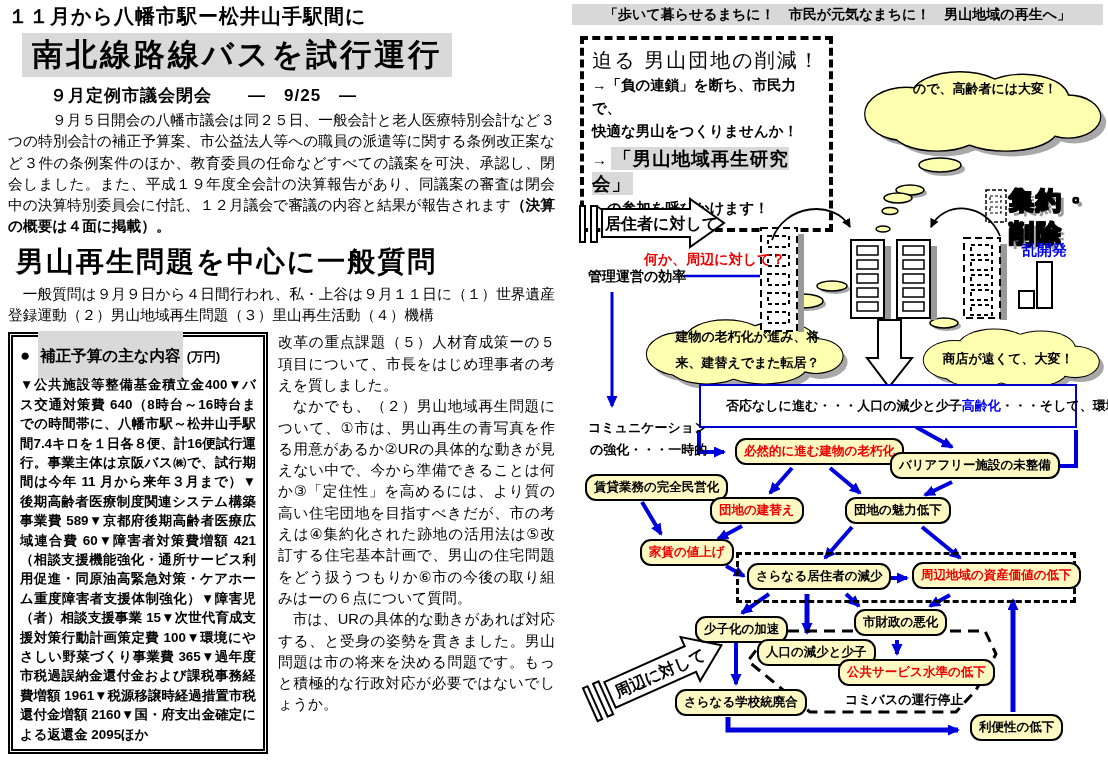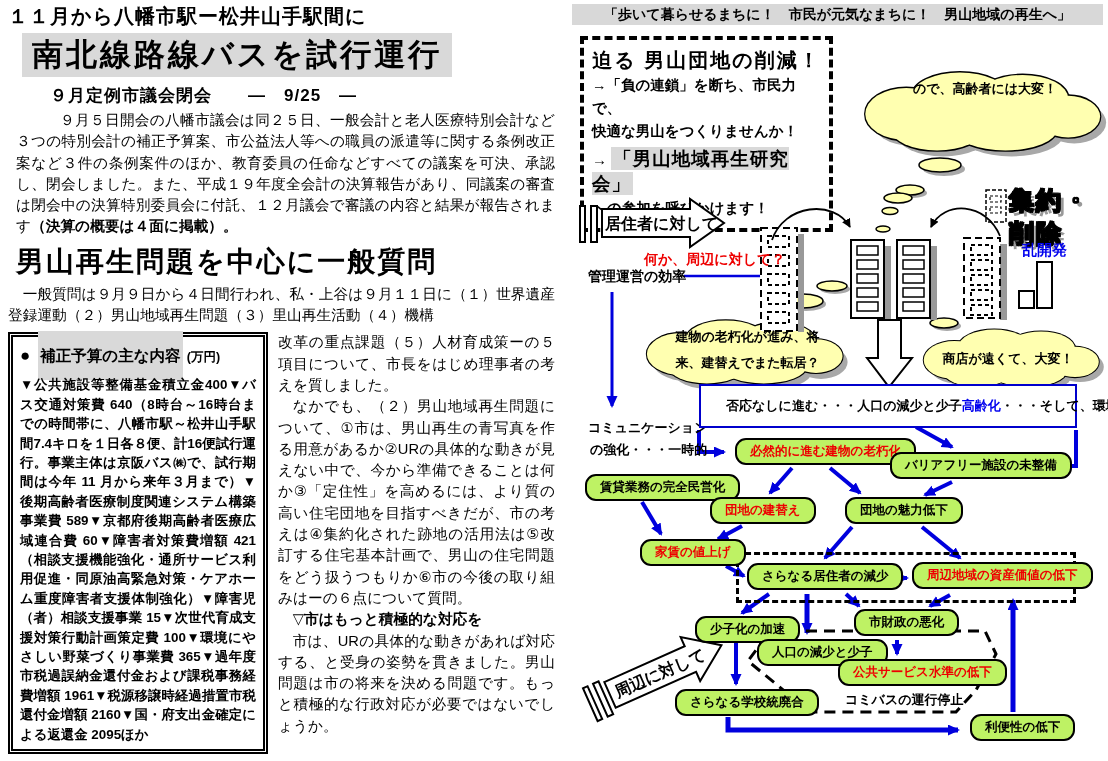--- a/index.html
+++ b/index.html
@@ -8,56 +8,56 @@
   b,strong { font-weight:bold; }
 
   
   .lp { position:absolute; left:8px; top:3px; width:547px; }
   .lp-kicker { font-size:20px; font-weight:bold; letter-spacing:1px; }
   .lp-title { display:inline-block; margin:3px 0 0 14px; padding:1px 10px;
     background:#d9d9d9; font-family:"DejaVu Serif","Liberation Serif",serif;
     font-size:31px; font-weight:bold; letter-spacing:3px; }
   .lp-subtitle { font-size:17px; font-weight:bold; margin:7px 0 3px 42px; letter-spacing:1px; }
   .lp p.body { font-size:14.7px; line-height:21.3px; text-align:justify; }
-  .indent3 { text-indent:3em;margin-left:8px; }
+  .indent3 { text-indent:3em; }
   .indent1 { text-indent:1em; }
   .lp-h2 { font-family:"DejaVu Serif","Liberation Serif",serif; font-size:28px;
     font-weight:bold; letter-spacing:2px; margin:5px 0 3px 8px; }
   .lp-row { display:flex; gap:10px; margin-top:6px; }
   .budget-box { flex:none; width:260px; border:5px double #000; padding:7px 7px 5px; }
   .budget-title { font-size:15.5px; font-weight:bold; margin:2px 0 8px; }
   .budget-title .bullet { font-size:17px; margin-right:8px; }
   .budget-title .hl { background:#d9d9d9; padding:16px 2px; }
   .budget-title .unit { font-size:12.5px; }
   .budget-body { font-size:13.4px; line-height:19.4px; text-align:justify; font-weight:bold; }
   .lp-col2 { flex:1; font-size:14.7px; }
   .lp-col2 p { line-height:21.3px; text-align:justify; }
   .lp-sub3 { font-weight:bold; text-indent:1em; }
 
   
   .rp { position:absolute; left:560px; top:0; width:548px; height:761px; }
   .rp-header { position:absolute; left:12px; top:4px; width:531px; height:21px;
     background:#d8d8d8; font-size:14px; font-weight:bold; text-align:center; line-height:21px; }
   .promo { position:absolute; left:20px; top:36px; width:253px; border:4px dashed #000;
     padding:7px 8px 8px; background:#fff; }
-  .promo-l1 { text-align:center; font-size:20px; font-weight:bold; letter-spacing:2px; }
+  .promo-l1 { text-align:center; font-size:20px; font-weight:normal; letter-spacing:2px; }
   .promo-l2,.promo-l3,.promo-l5 { font-size:14.5px; font-weight:bold; line-height:23px; }
   .promo-l4 { margin:3px 0 1px; font-weight:bold; }
   .promo-l4 .arr { font-size:15px; }
   .promo-l4 .hl { background:#d9d9d9; font-size:18.5px; letter-spacing:1px; padding:1px 2px; }
 
   .diagram-svg { position:absolute; left:0; top:0; width:548px; height:761px; }
 
   .lab { position:absolute; font-weight:bold; white-space:nowrap; }
   .cloud-text { position:absolute; font-weight:bold; font-size:13px; text-align:center; line-height:26px; }
   .outline-text { position:absolute; font-size:25px; font-weight:bold; letter-spacing:2px; color:#fff;
     -webkit-text-stroke:1.4px #000;
     text-shadow:-1px -1px 0 #000,1px -1px 0 #000,-1px 1px 0 #000,1px 1px 0 #000,4px 4px 0 #999; }
-  .node { position:absolute; border:2px solid #000; border-radius:11px; background:#bef264;
-    padding:3px 13px; font-size:12.5px; font-weight:bold; white-space:nowrap; }
+  .node { position:absolute; border:2px solid #000; border-radius:11px; background:#fef9c3;
+    padding:3px 7px; font-size:12.5px; font-weight:bold; white-space:nowrap; }
   .node.red { color:#ee0000; }
   .plain-node { position:absolute; font-size:13px; font-weight:bold; white-space:nowrap; }
   .bluebox { position:absolute; left:139px; top:384px; width:378px; height:44px;
     border:2px solid #0000cc; background:#fff; font-size:13px; font-weight:bold;
     line-height:40px; padding-left:25px; white-space:nowrap; }
   .bluebox .blue { color:#0000ee; }
   .dashed-rect { position:absolute; left:176px; top:552px; width:340px; height:51px;
     border:3px dashed #000; }
   .banner { position:absolute; }
   .banner svg { position:absolute; left:0; top:0; }
@@ -76,21 +76,20 @@
   <div class="lp-row">
     <div class="budget-box">
       <div class="budget-title">
         <span class="bullet">●</span><span class="hl">補正予算の主な内容</span> <span class="unit">(万円)</span>
       </div>
       <div class="budget-body">▼公共施設等整備基金積立金400▼バス交通対策費 640（8時台～16時台までの時間帯に、八幡市駅～松井山手駅間7.4キロを１日各８便、計16便試行運行。事業主体は京阪バス㈱で、試行期間は今年 11 月から来年３月まで）▼後期高齢者医療制度関連システム構築事業費 589▼京都府後期高齢者医療広域連合費 60▼障害者対策費増額 421（相談支援機能強化・通所サービス利用促進・同原油高緊急対策・ケアホーム重度障害者支援体制強化）▼障害児（者）相談支援事業 15▼次世代育成支援対策行動計画策定費 100▼環境にやさしい野菜づくり事業費 365▼過年度市税過誤納金還付金および課税事務経費増額 1961▼税源移譲時経過措置市税還付金増額 2160▼国・府支出金確定による返還金 2095ほか</div>
     </div>
     <div class="lp-col2">
       <p>改革の重点課題（５）人材育成策ーの５項目について、市長をはじめ理事者の考えを質しました。</p>
       <p class="indent1">なかでも、（２）男山地域再生問題について、①市は、男山再生の青写真を作る用意があるか②URの具体的な動きが見えない中で、今から準備できることは何か③「定住性」を高めるには、より質の高い住宅団地を目指すべきだが、市の考えは④集約化された跡地の活用法は⑤改訂する住宅基本計画で、男山の住宅問題をどう扱うつもりか⑥市の今後の取り組みはーの６点について質問。</p>
-      <p class="lp-sub3">▽市はもっと積極的な対応を</p>
       <p class="indent1">市は、URの具体的な動きがあれば対応する、と受身の姿勢を貫きました。男山問題は市の将来を決める問題です。もっと積極的な行政対応が必要ではないでしょうか。</p>
     </div>
   </div>
 </div>
 
 <div class="rp">
   <div class="rp-header">「歩いて暮らせるまちに！　市民が元気なまちに！　男山地域の再生へ」</div>
 
   <div class="promo">
     <div class="promo-l1">迫る 男山団地の削減！</div>

